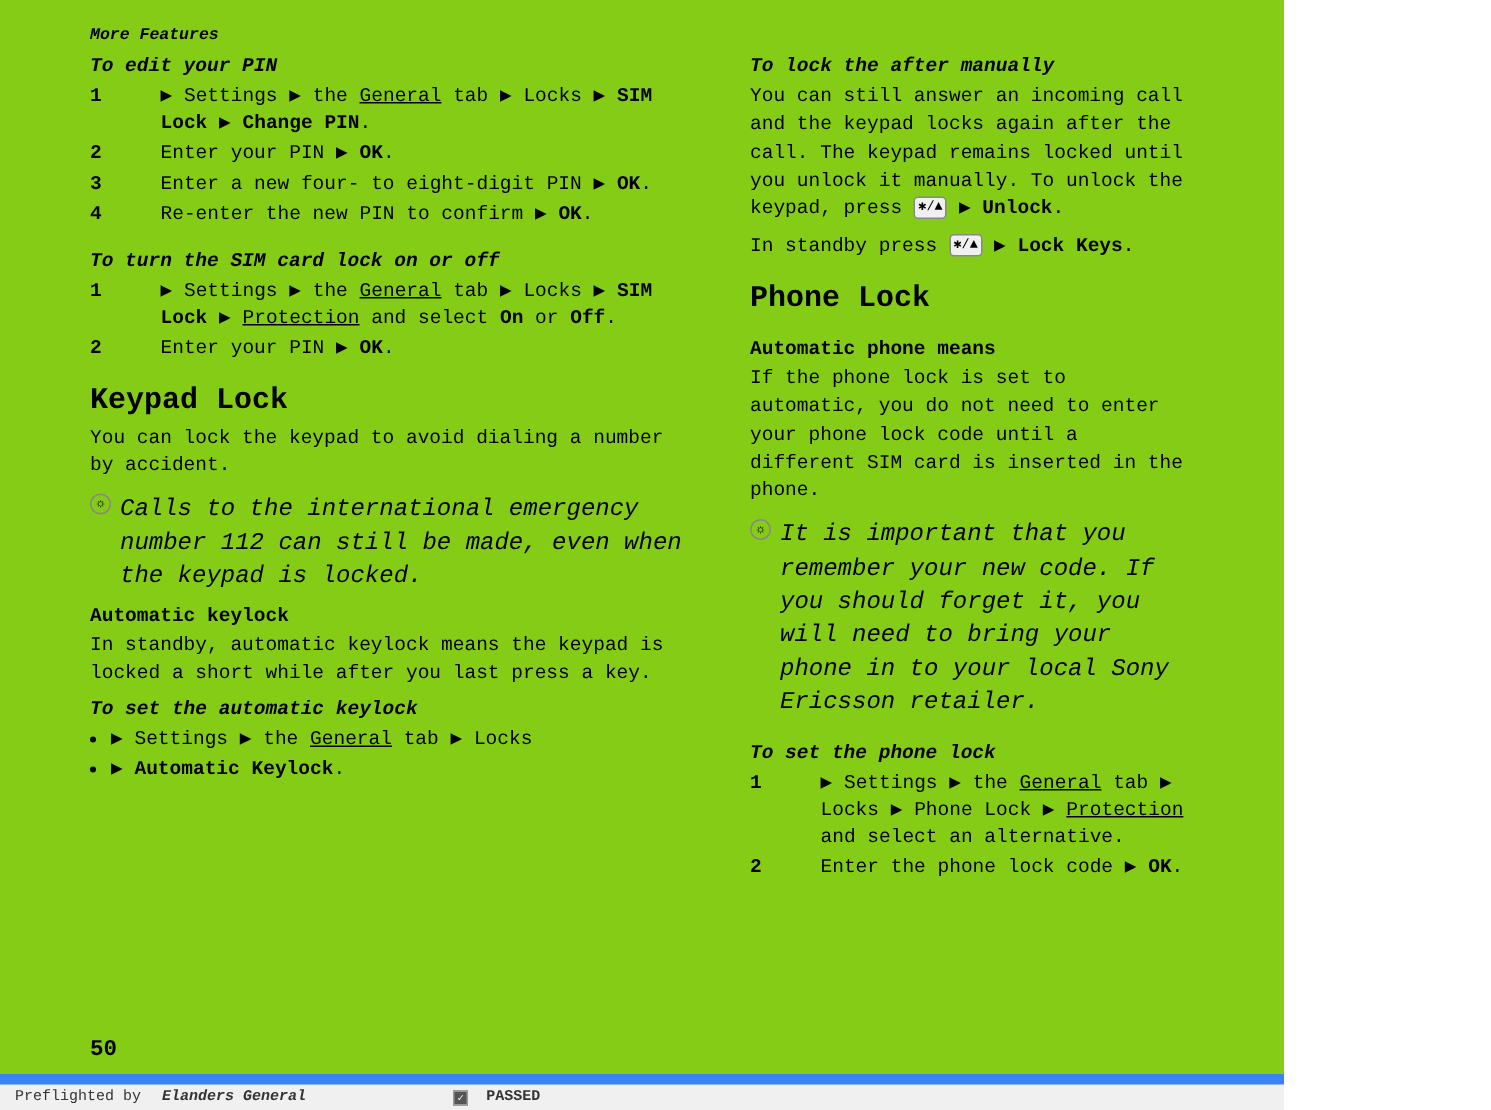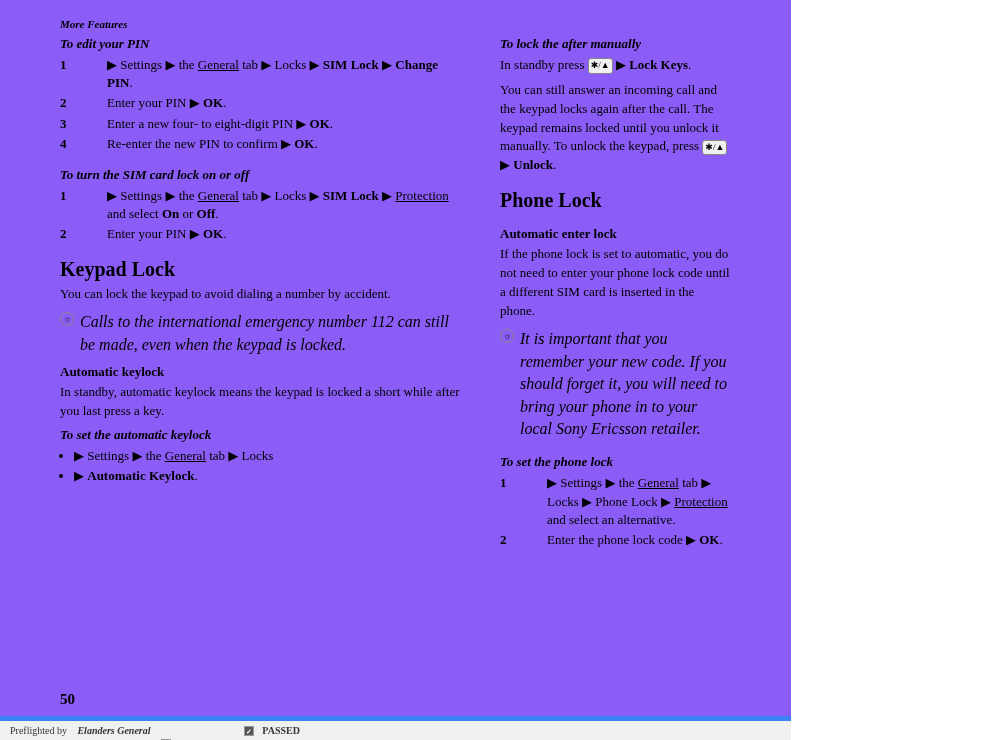--- a/index.html
+++ b/index.html
@@ -7,24 +7,25 @@
       width: 994px;
       height: 740px;
       background: #ffffff;
       font-family: 'Times New Roman', Times, serif;
       font-size: 13px;
       color: #000000;
       overflow: hidden;
     }
 
     .page-container {
-      width: 791px;
+      width: 856px;
       height: 740px;
       position: relative;
-      background: #8b5cf6;
+      background: #84cc16;
+      font-family: Liberation Mono, monospace;
     }
 
     .page-header {
       padding: 18px 60px 6px 60px;
       font-size: 11px;
       font-weight: bold;
       font-style: italic;
       color: #000;
     }
 
@@ -154,21 +155,21 @@
       font-weight: bold;
     }
 
     .preflight-bar {
       position: absolute;
       bottom: 0;
       left: 0;
       right: 0;
       height: 24px;
       background: #f0f0f0;
-      border-top: 5px solid #3b82f6;
+      border-top: 7px solid #3b82f6;
       display: flex;
       align-items: center;
       padding: 0 10px;
       gap: 10px;
       font-size: 10px;
       color: #333;
     }
 
     .preflight-logo {
       display: flex;
@@ -298,33 +299,33 @@
         </ul>
       </div>
 
     </div>
 
     <div class="right-column">
 
       <div class="section">
         <div class="section-title-italic">To lock the after manually</div>
         <p class="body-text">
+          You can still answer an incoming call and the keypad locks again after the call. The keypad remains locked until you unlock it manually. To unlock the keypad, press <span class="sym-btn">✱/▲</span> ▶ <span class="bold-text">Unlock</span>.
+        </p>
+        <p class="body-text">
           In standby press <span class="sym-btn">✱/▲</span> ▶ <span class="bold-text">Lock Keys</span>.
         </p>
-        <p class="body-text">
-          You can still answer an incoming call and the keypad locks again after the call. The keypad remains locked until you unlock it manually. To unlock the keypad, press <span class="sym-btn">✱/▲</span> ▶ <span class="bold-text">Unlock</span>.
-        </p>
       </div>
 
       <div class="section">
         <div class="section-title-normal">Phone Lock</div>
       </div>
 
       <div class="section">
-        <div class="section-title-bold">Automatic enter lock</div>
+        <div class="section-title-bold">Automatic phone means</div>
         <p class="body-text">If the phone lock is set to automatic, you do not need to enter your phone lock code until a different SIM card is inserted in the phone.</p>
 
         <div class="note-box">
           <div class="note-icon">☼</div>
           <span class="note-text">It is important that you remember your new code. If you should forget it, you will need to bring your phone in to your local Sony Ericsson retailer.</span>
         </div>
       </div>
 
       <div class="section">
         <div class="section-title-italic">To set the phone lock</div>

